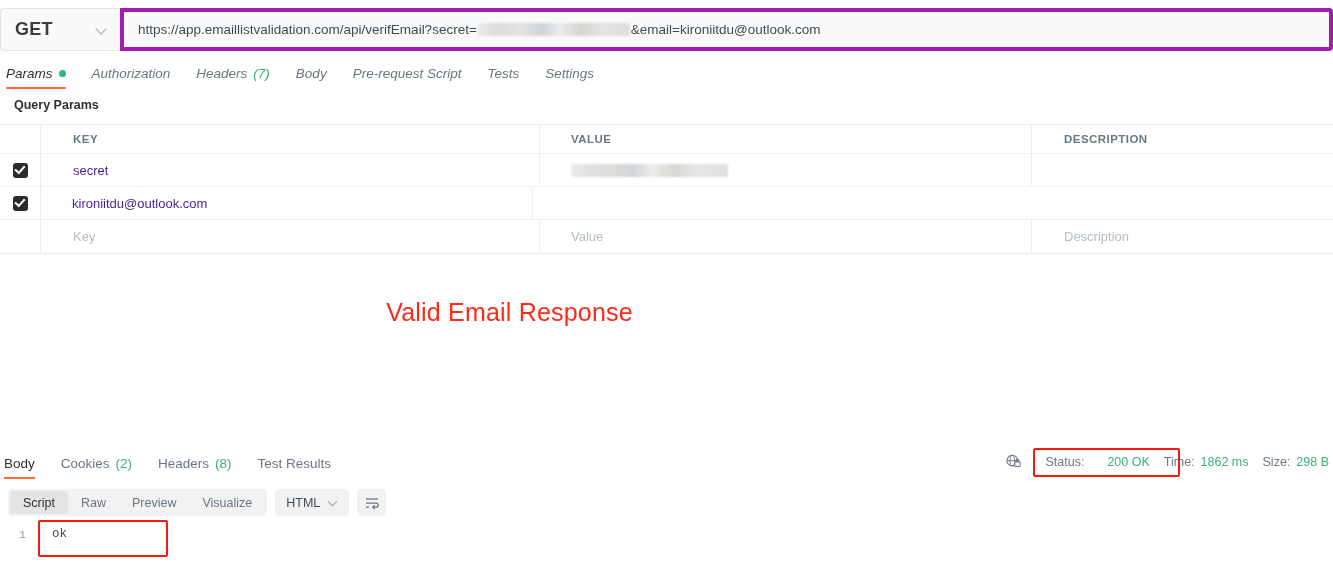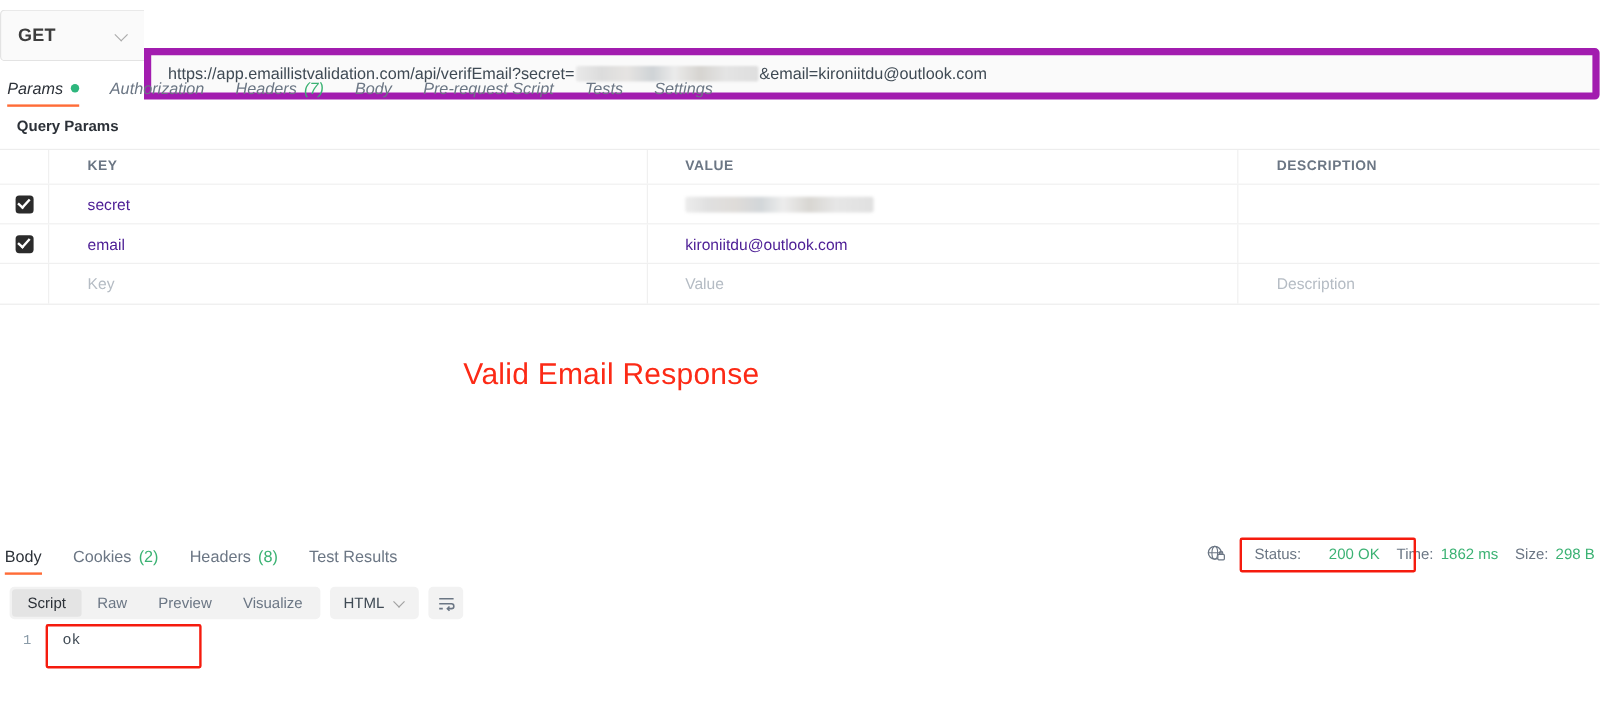--- a/index.html
+++ b/index.html
@@ -19,36 +19,36 @@
     display: flex; align-items: stretch;
   }
   .method-box {
     width: 120px; height: 43px;
     background: #fafafa;
     border: 1px solid #e3e3e3; border-right: none;
     border-radius: 4px 0 0 4px;
     display: flex; align-items: center; justify-content: space-between;
     padding: 0 13px 0 14px;
   }
-  .method-label { font-size: 15px; font-weight: 700; color: #3d3d3d; letter-spacing: .2px; }
+  .method-label { font-size: 18px; font-weight: 700; color: #3d3d3d; letter-spacing: .2px; }
   .chev { width: 11px; height: 11px; position: relative; opacity: .55; }
   .chev::before {
     content: ""; position: absolute; left: 1px; top: 1px;
     width: 7px; height: 7px;
     border-right: 1.3px solid #6b6b6b; border-bottom: 1.3px solid #6b6b6b;
     transform: rotate(45deg);
   }
   .url-box {
     flex: 1; height: 43px;
     background: #fafafa;
-    border: 6px solid #a21caf;
+    border: 4px solid #a21caf;
     border-radius: 0 4px 4px 0;
     display: flex; align-items: center;
     padding: 0 14px;
-    overflow: hidden; white-space: nowrap; margin-top: 32px;
+    overflow: hidden; white-space: nowrap;
   }
   .url-text { font-size: 13.5px; color: #3f4a54; }
   .redact-url {
     display: inline-block; vertical-align: middle;
     width: 152px; height: 13px;
     margin: 0 1px;
     border-radius: 2px;
     background: linear-gradient(90deg,#e9e9e9 0%,#dcdcdc 14%,#e6e4e2 28%,#cfd3d6 42%,#ebebeb 54%,#d6d4d0 68%,#e4e4e4 82%,#dedede 100%);
     filter: blur(1.1px);
   }
@@ -257,23 +257,20 @@
     </div>
     <div class="c-val">
       <span class="redact-cell"></span>
     </div>
     <div class="c-desc"></div>
   </div>
 
   <div class="prow">
     <div class="c-chk">
       <span class="chk"></span>
-    </div>
-    <div class="c-key">
-      <span class="cell-txt">email</span>
     </div>
     <div class="c-val">
       <span class="cell-txt">kironiitdu@outlook.com</span>
     </div>
     <div class="c-desc"></div>
   </div>
 
   <div class="prow">
     <div class="c-chk"></div>
     <div class="c-key">

